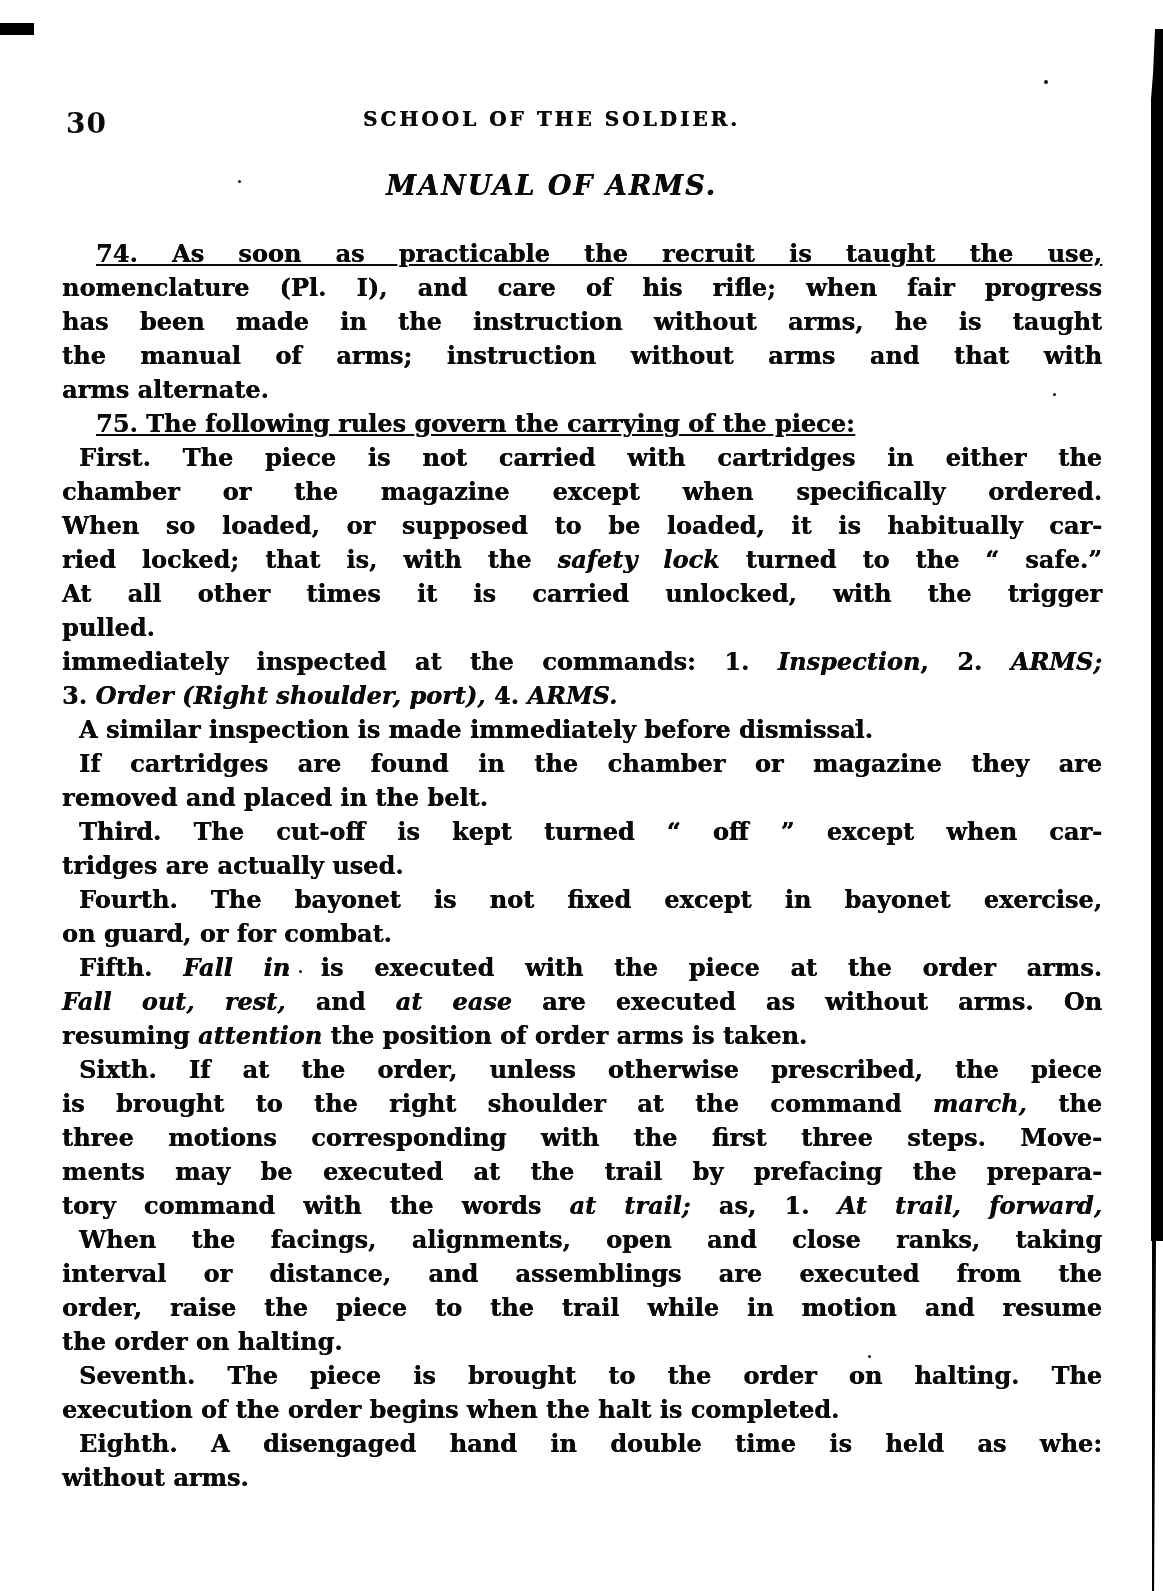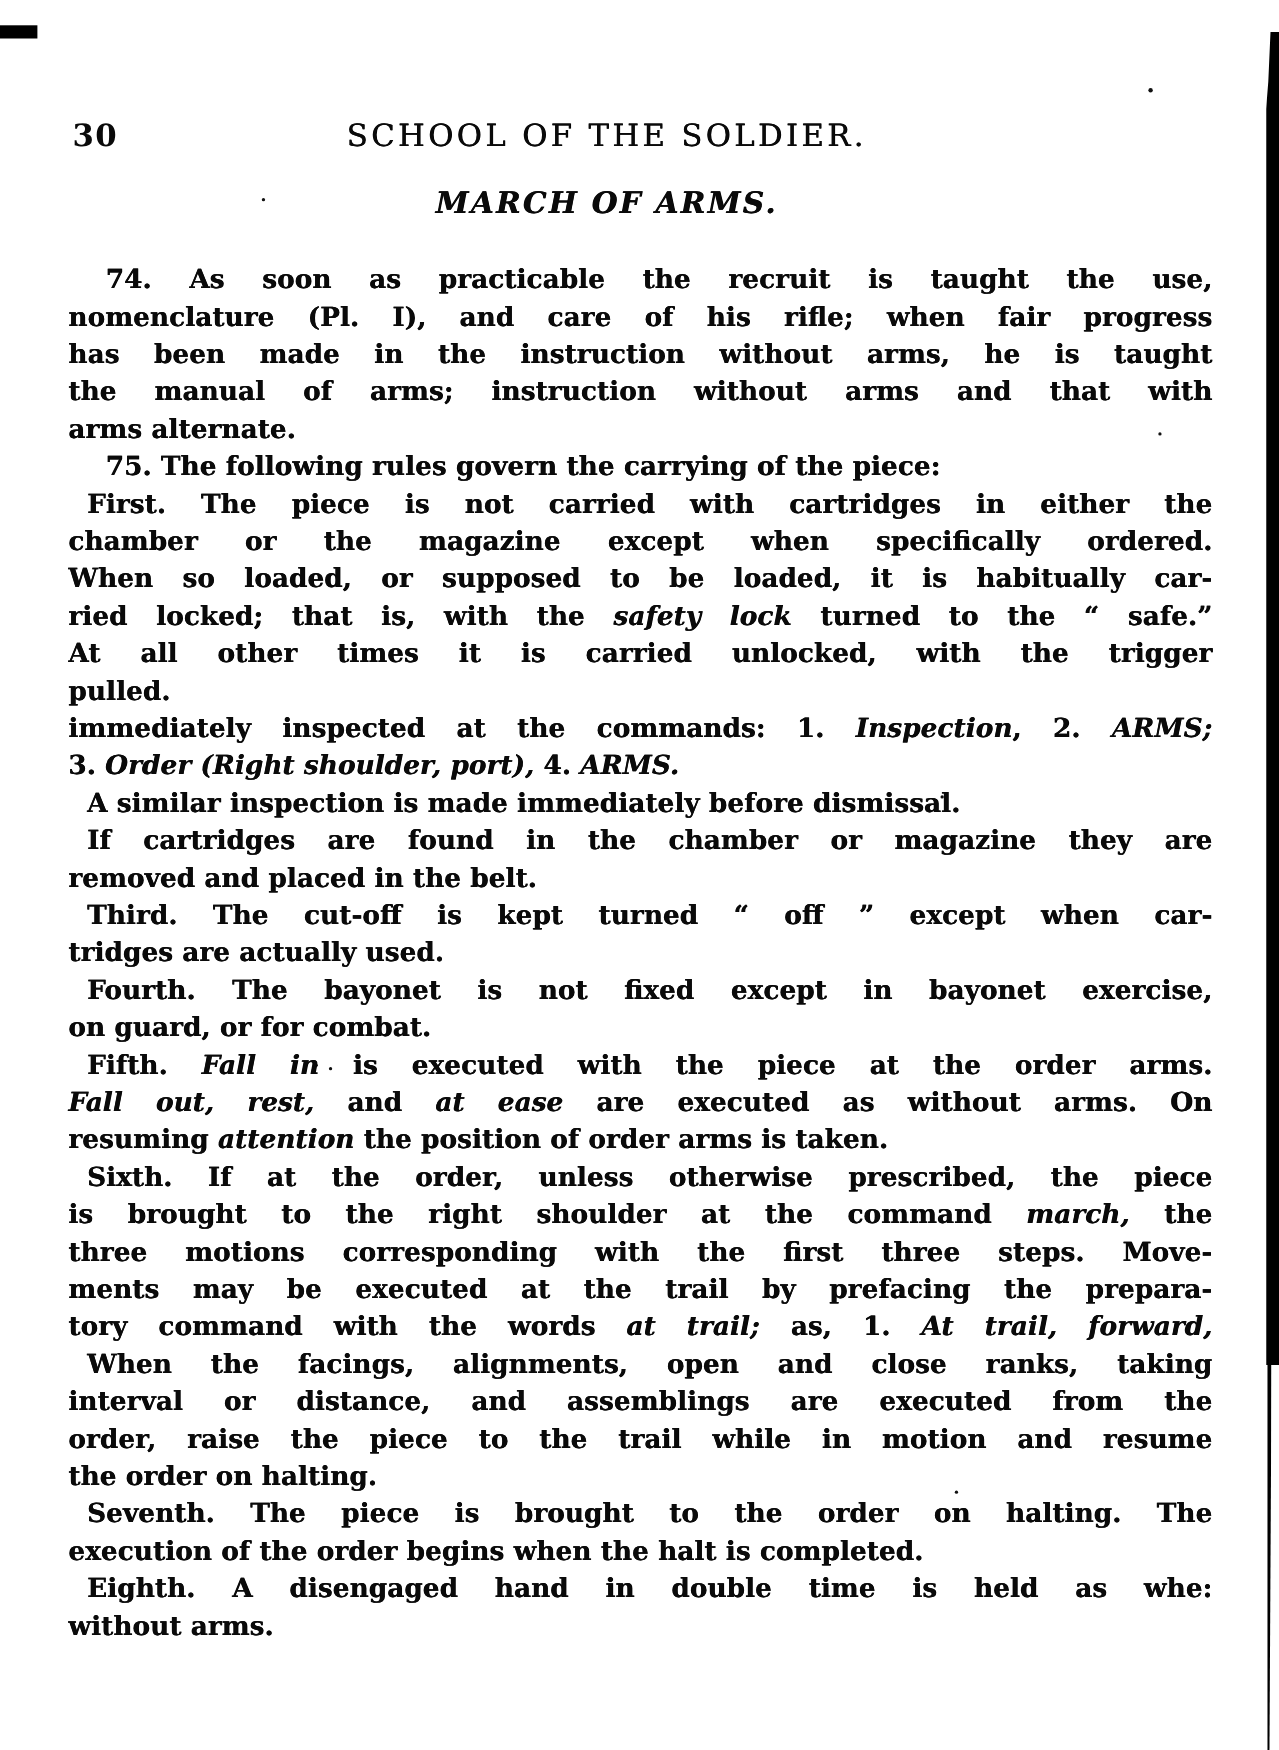--- a/index.html
+++ b/index.html
@@ -16,21 +16,21 @@
 
   
   .header-row { position:absolute; top:84px; left:0; width:1163px; height:36px; }
   .page-number {
     position:absolute; left:66px; top:0;
     font-size:28px; font-weight:700; letter-spacing:1px;
   }
   .header-title {
     position:absolute; left:0; right:60px; top:0;
     text-align:center;
-    font-size:28px; font-weight:400; letter-spacing:3px;
+    font-size:20px; font-weight:700; letter-spacing:3px;
     text-shadow:0.4px 0 0 #000;
   }
   .section-title {
     position:absolute; top:147px; left:0; right:60px;
     text-align:center;
     font-size:27px; font-weight:700; font-style:italic; letter-spacing:2px;
     text-shadow:0.4px 0 0 #000;
   }
 
   
@@ -39,21 +39,21 @@
     font-size:24px; font-weight:700;
     text-shadow:0.35px 0 0 #000;
   }
   .line {
     height:34px; line-height:34px;
     text-align:justify; text-align-last:justify;
     white-space:normal;
   }
   .line.last { text-align-last:left; }
   .line.indent-sm { text-indent:17px; }
-  .line.indent-lg { text-indent:34px; }
+  .line.indent-lg { text-indent:34px;text-decoration:underline; }
   .line em { font-style:italic; }
 
   
   .corner-mark {
     position:absolute; left:0; top:0; width:34px; height:12px;
     background:#000;
   }
   .binding-bar {
     position:absolute; left:1151px; top:6px; width:12px; height:1212px;
     background:#000;
@@ -88,21 +88,21 @@
   <div class="speck s4"></div>
   <div class="speck s5"></div>
   <div class="speck s6"></div>
   <div class="speck s7"></div>
 
   <div class="header-row">
     <span class="page-number">30</span>
     <div class="header-title">SCHOOL OF THE SOLDIER.</div>
   </div>
 
-  <div class="section-title">MARCH OF ARMS.</div>
+  <div class="section-title">MANUAL OF ARMS.</div>
 
   <div class="body-text">
       <div class="line indent-lg">74. As soon as practicable the recruit is taught the use,</div>
       <div class="line">nomenclature (Pl. I), and care of his rifle; when fair progress</div>
       <div class="line">has been made in the instruction without arms, he is taught</div>
       <div class="line">the manual of arms; instruction without arms and that with</div>
       <div class="line last">arms alternate.</div>
       <div class="line indent-lg last">75. The following rules govern the carrying of the piece:</div>
       <div class="line indent-sm">First. The piece is not carried with cartridges in either the</div>
       <div class="line">chamber or the magazine except when specifically ordered.</div>

